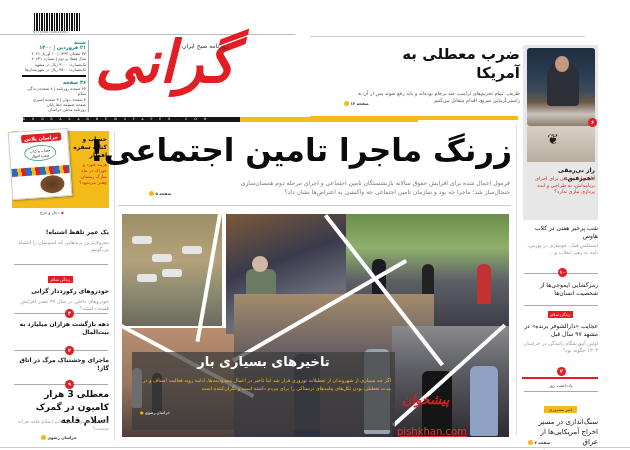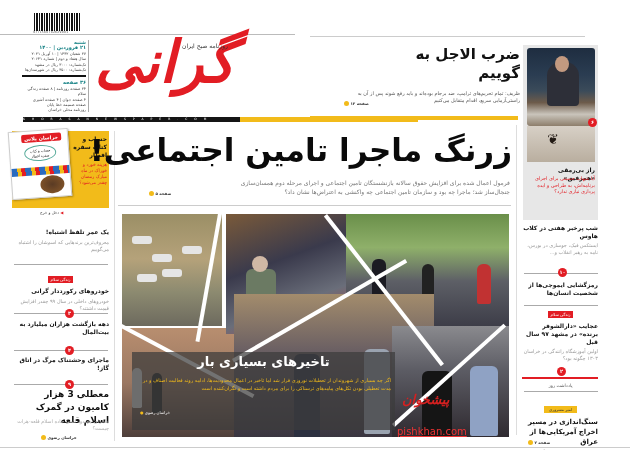--- a/index.html
+++ b/index.html
@@ -39,21 +39,21 @@
   .right-photo { position: absolute; left: 527px; top: 48px; width: 68px; height: 78px; border-radius: 3px;
     background: linear-gradient(180deg, #1e2d40 0%, #2b3d52 35%, #3b4b5a 55%, #6d5b4a 70%, #c9c4bb 85%, #8d7e6b 100%); overflow: hidden; }
   .right-photo .man { position: absolute; left: 20px; top: 14px; width: 32px; height: 44px; background: #2d2f38; border-radius: 14px 14px 4px 4px; }
   .right-photo .face { position: absolute; left: 28px; top: 8px; width: 14px; height: 16px; background: #c39a80; border-radius: 50%; }
   .right-photo-lower { position: absolute; left: 527px; top: 126px; width: 68px; height: 36px; background: linear-gradient(180deg, #d7d0c6, #b9ae9f); }
   .right-photo-lower .logo2 { position: absolute; left: 20px; top: 5px; font-size: 14px; font-weight: bold; color: #221a14; font-style: italic; }
   .num-badge { position: absolute; width: 9px; height: 9px; border-radius: 50%; background: #e21d24; color: #fff; font-size: 5px; font-weight: bold; text-align: center; line-height: 9px; }
   .right-title1 { position: absolute; left: 527px; top: 166px; width: 68px; font-size: 6px; font-weight: bold; line-height: 8px; }
   .right-desc1 { position: absolute; left: 527px; top: 175px; width: 68px; font-size: 5px; color: #e21d24; line-height: 6.5px; }
   .right-item { position: absolute; left: 523px; width: 75px; }
-  .right-item .t { font-size: 6px; font-weight: bold; line-height: 8px; }
+  .right-item .t { font-size: 6px; font-weight: normal; line-height: 8px; }
   .right-item .d { font-size: 5px; color: #999; line-height: 6.5px; margin-top: 2px; }
   .sep { position: absolute; height: 1px; background: #aaa; }
   .red-tag { display: inline-block; background: #e21d24; color: #fff; font-size: 4px; padding: 1px 3px; }
   .yellow-tag { display: inline-block; background: #f2bb1a; color: #333; font-size: 4px; padding: 1px 5px; }
   .red-rule { position: absolute; left: 522px; top: 377px; width: 76px; height: 2px; background: #e21d24; }
 
   
   .promo { position: absolute; left: 12px; top: 131px; width: 97px; height: 77px; background: #f2bb1a; }
   .promo-book { position: absolute; left: 10px; top: 130px; width: 60px; height: 68px; background: #fff; border: 1px solid #ccc; transform: rotate(-4deg); box-shadow: 1px 1px 2px rgba(0,0,0,0.3); overflow: hidden; }
   .promo-book .bk-title { position: absolute; left: 12px; top: 3px; font-size: 5px; color: #fff; background: #e21d24; padding: 1px 3px; border-radius: 2px; font-weight: bold; }
@@ -124,21 +124,21 @@
 </div>
 <div class="date-vline"></div>
 
 <div class="logo-text rtl">گرانی</div>
 <div class="logo-sub rtl">روزنامه صبح ایران</div>
 
 <div class="news-strip">KHORASANNEWSPAPER.COM</div>
 <div class="yellow-strip"></div>
 
 <div class="top-headline rtl">
-  <div>ضرب الاجل به گوییم</div>
+  <div>ضرب معطلی به آمریکا</div>
 </div>
 <div class="top-summary rtl">ظریف: تمام تحریم‌های ترامپ، ضد برجام بوده‌اند و باید رفع شوند پس از آن به راستی‌آزمایی سریع، اقدام متقابل می‌کنیم</div>
 <div class="top-pageref page-ref"><span class="dot"></span> <span>صفحه ۱۲</span></div>
 <div class="yellow-rule"></div>
 
 <div class="right-col-bg"></div>
 <div class="right-photo">
   <div class="man"></div>
   <div class="face"></div>
 </div>

